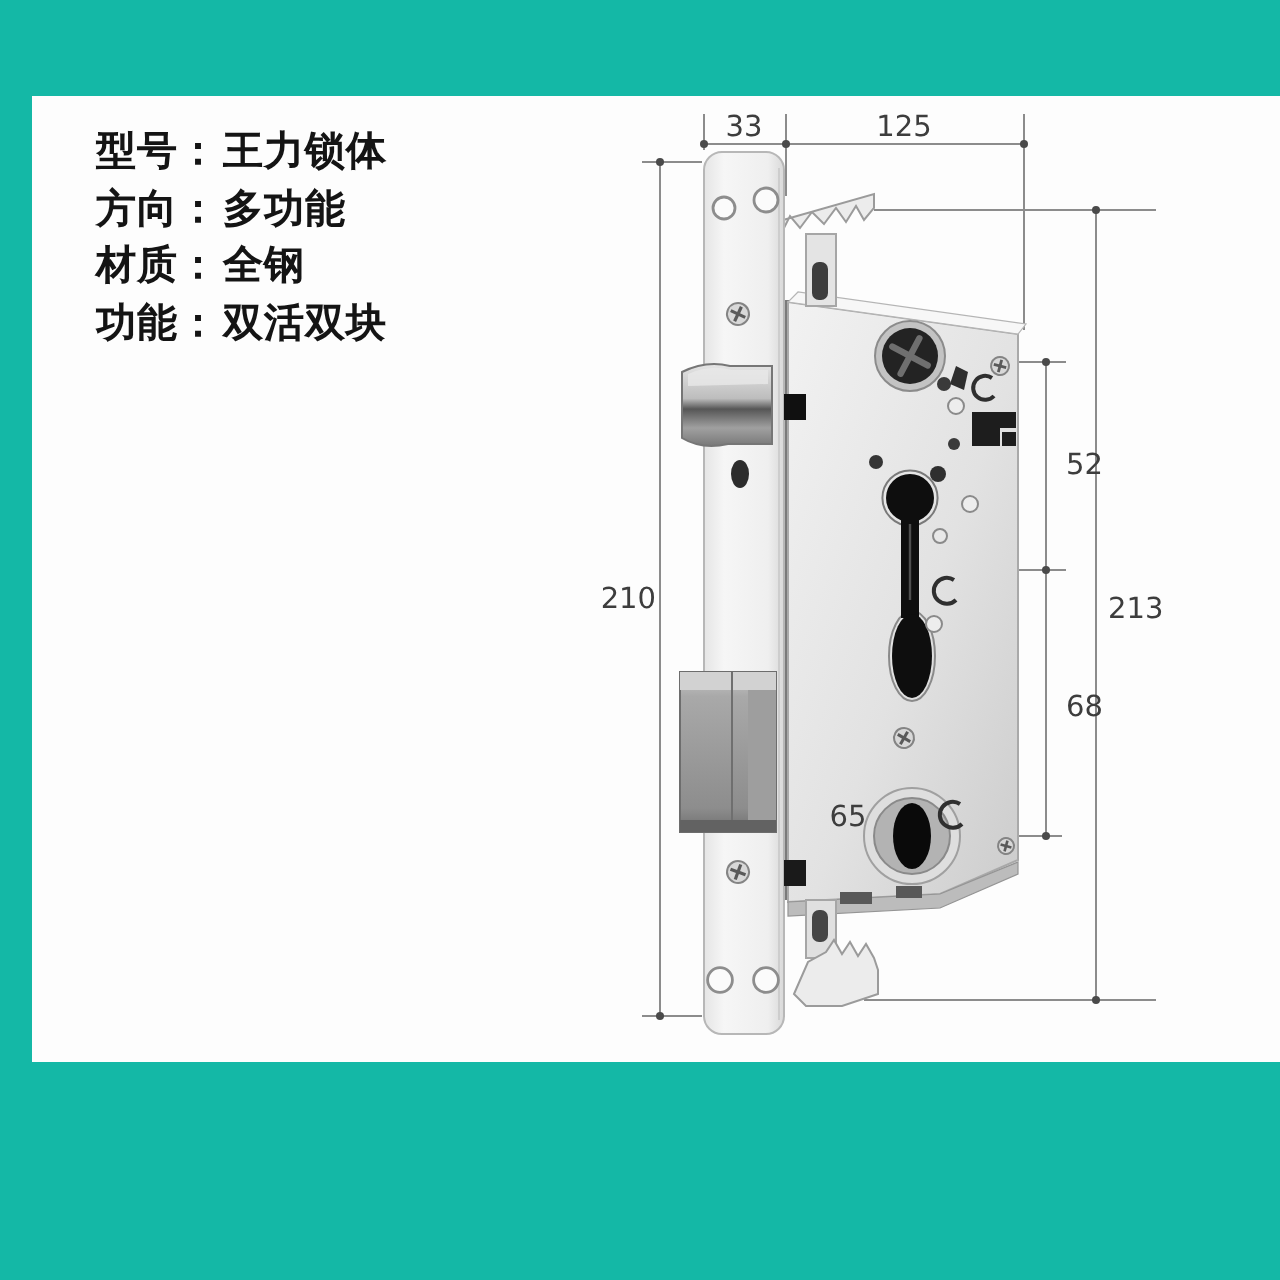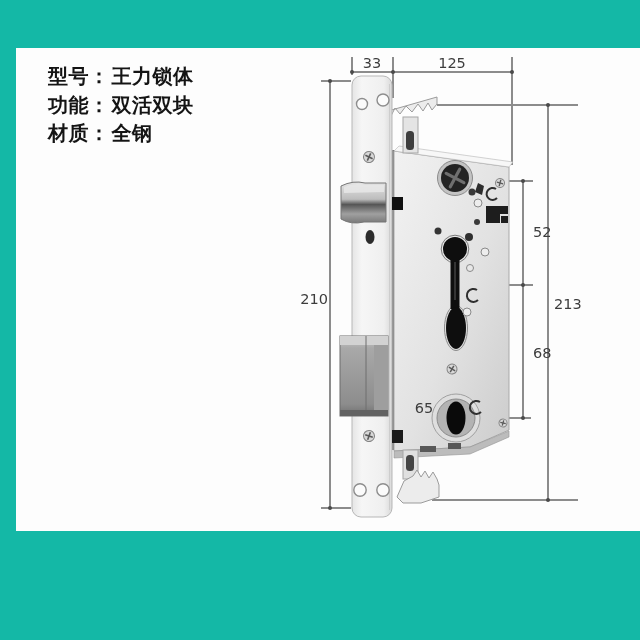--- a/index.html
+++ b/index.html
@@ -192,19 +192,22 @@
       <text x="554" y="309">213</text>
       <text x="424" y="413" text-anchor="middle">65</text>
     </g>
   </svg>
 
   <div class="specs">
     <div class="spec-row">
       <span class="spec-label">型号：</span><span class="spec-value">王力锁体</span>
     </div>
     <div class="spec-row">
+      <span class="spec-label">方向：</span><span class="spec-value">多功能</span>
+    </div>
+    <div class="spec-row">
+      <span class="spec-label">材质：</span><span class="spec-value">全钢</span>
+    </div>
+    <div class="spec-row">
       <span class="spec-label">功能：</span><span class="spec-value">双活双块</span>
-    </div>
-    <div class="spec-row">
-      <span class="spec-label">材质：</span><span class="spec-value">全钢</span>
     </div>
   </div>
 </div>
 
 </body></html>

